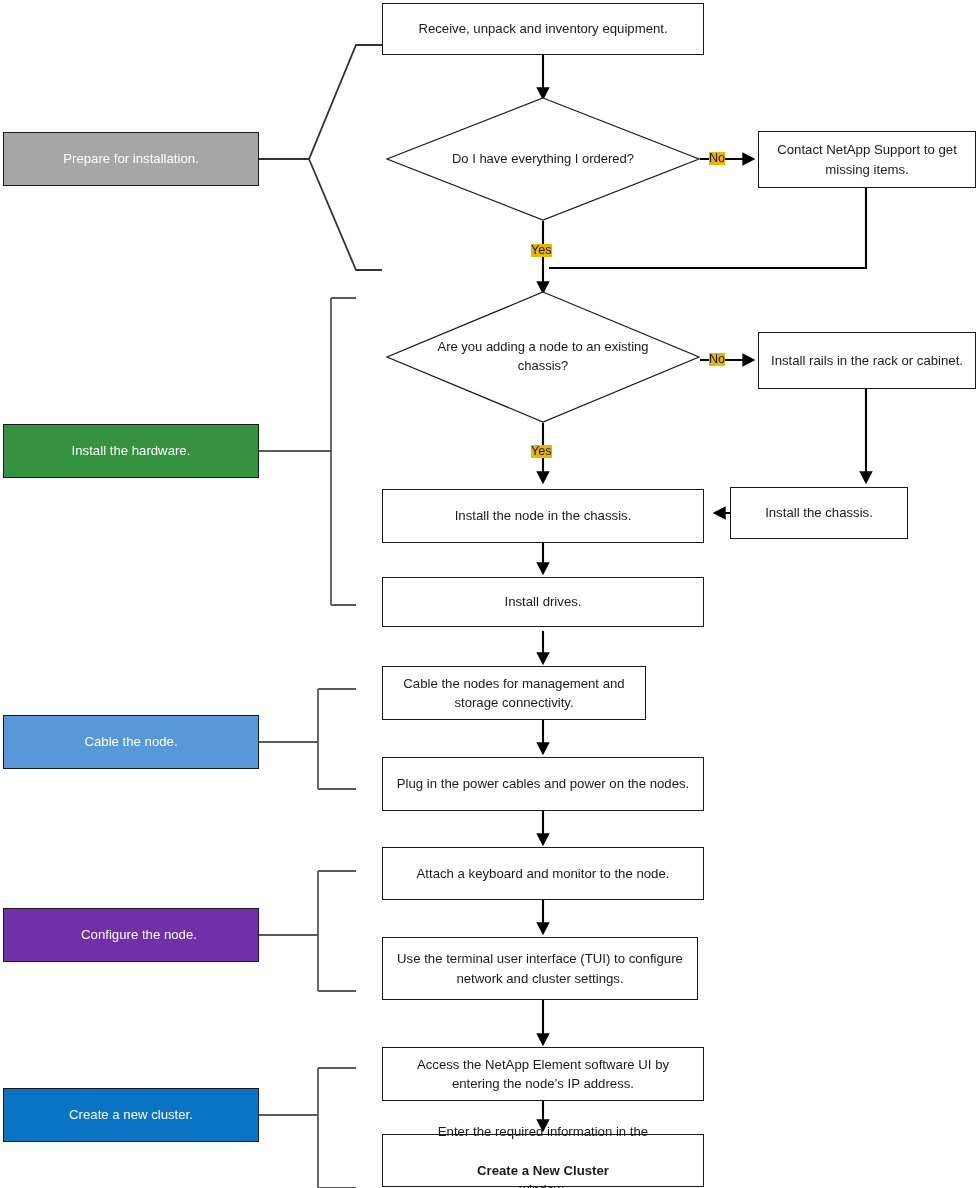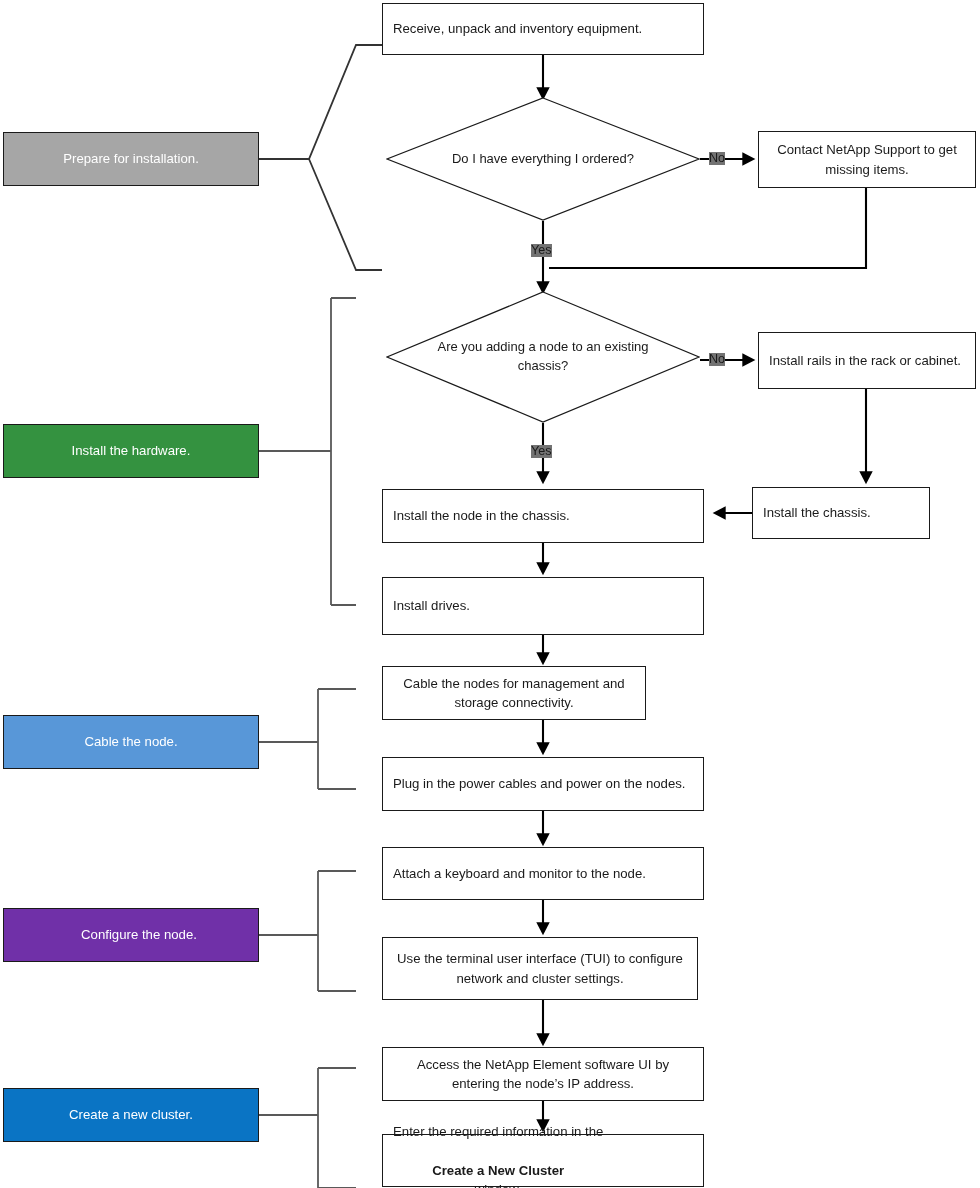--- a/index.html
+++ b/index.html
@@ -15,21 +15,21 @@
     overflow:hidden;
   }
   
   .pbox{
     position:absolute;
     box-sizing:border-box;
     border:1.2px solid #1a1a1a;
     background:#ffffff;
     display:flex;
     align-items:center;
-    justify-content:flex-start;
+    justify-content:center;
     text-align:center;
     color:#1a1a1a;
     font-size:13.2px;
     line-height:1.45;
     padding:4px 10px;
   }
   .pbox span{display:block;}
   .pbox .bold{font-weight:bold;}
 
   
@@ -64,21 +64,21 @@
 
   
   .conn{position:absolute;}
   .conn svg{display:block;overflow:visible;}
 
   
   .elabel{
     position:absolute;
     font-size:12.6px;
     color:#1a1a1a;
-    background:#737373;
+    background:#eab308;
     line-height:1;
     white-space:nowrap;
   }
 </style>
 </head>
 <body>
 
 <div id="canvas">
 
   <div class="conn" style="left:0;top:0;width:980px;height:1188px;">
@@ -166,29 +166,29 @@
   </div>
 
   <div class="pbox" style="left:758px;top:131px;width:218px;height:57px;">
     <span>Contact NetApp Support to get missing items.</span>
   </div>
 
   <div class="pbox" style="left:758px;top:332px;width:218px;height:57px;">
     <span>Install rails in the rack or cabinet.</span>
   </div>
 
-  <div class="pbox" style="left:752px;top:487px;width:178px;height:52px;">
+  <div class="pbox" style="left:730px;top:487px;width:178px;height:52px;">
     <span>Install the chassis.</span>
   </div>
 
   <div class="pbox" style="left:382px;top:489px;width:322px;height:54px;">
     <span>Install the node in the chassis.</span>
   </div>
 
-  <div class="pbox" style="left:382px;top:577px;width:322px;height:58px;">
+  <div class="pbox" style="left:382px;top:577px;width:322px;height:50px;">
     <span>Install drives.</span>
   </div>
 
   <div class="pbox" style="left:382px;top:666px;width:264px;height:54px;">
     <span>Cable the nodes for management and storage connectivity.</span>
   </div>
 
   <div class="pbox" style="left:382px;top:757px;width:322px;height:54px;">
     <span>Plug in the power cables and power on the nodes.</span>
   </div>

